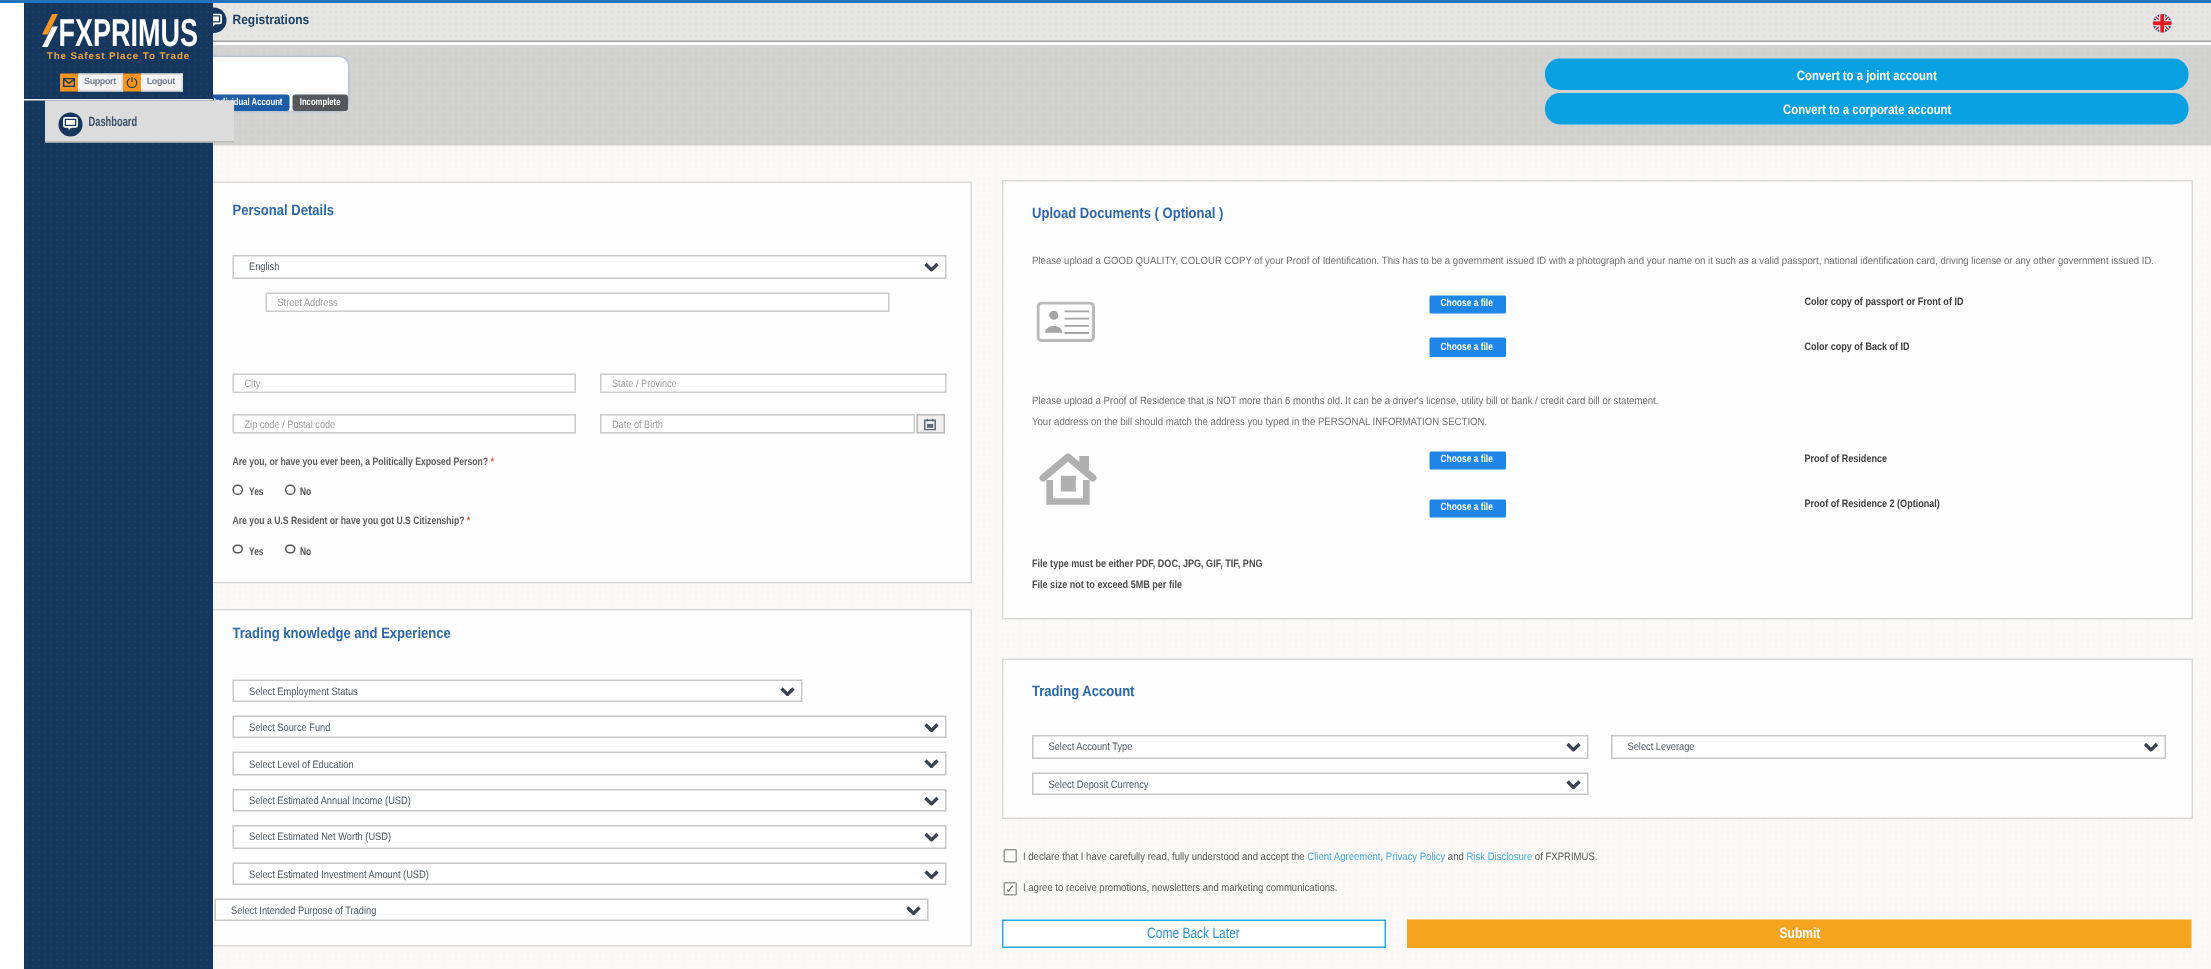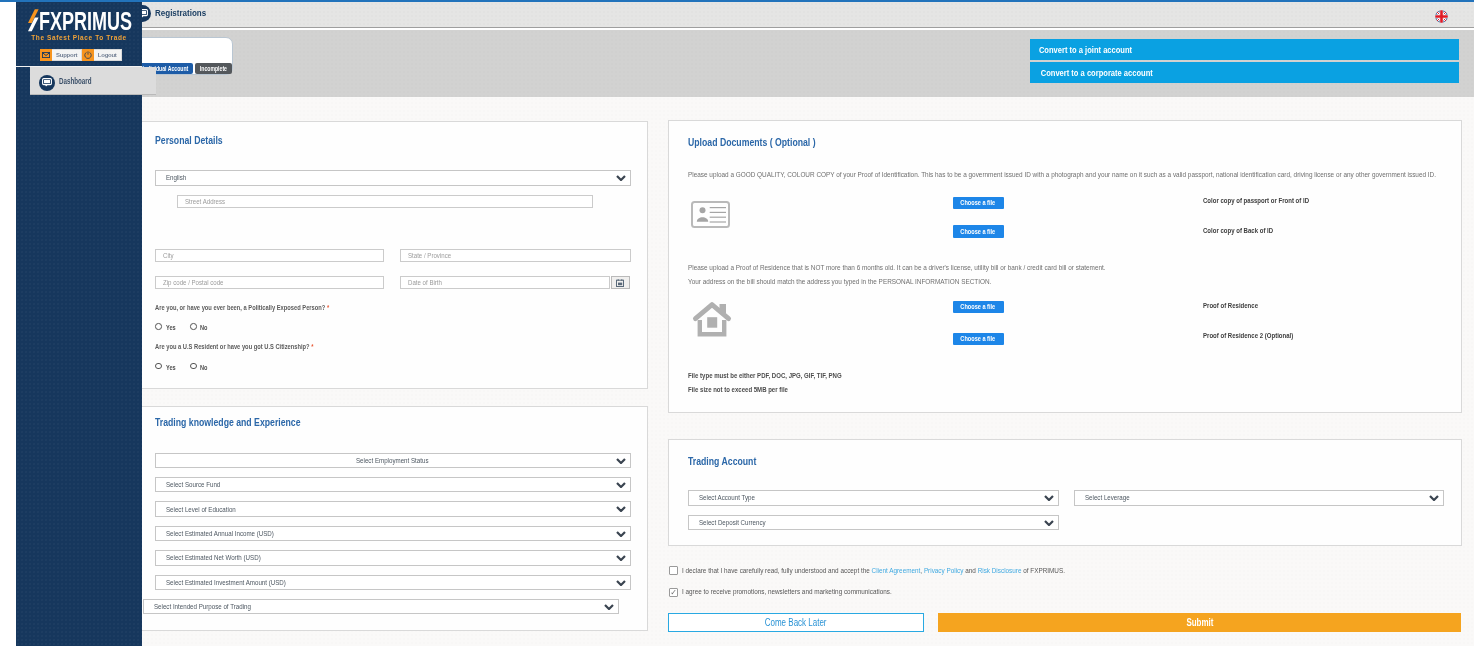--- a/index.html
+++ b/index.html
@@ -37,21 +37,21 @@
 
 
 #toolbar { position:absolute; left:126px; top:30px; width:1348px; height:67px; background:#d2d2d1; z-index:30;
   background-image: radial-gradient(circle, rgba(0,0,0,0.024) 0.6px, transparent 0.8px);
   background-size:4px 4px; }
 #tabcard { position:absolute; left:8px; top:7px; width:99px; height:38px; background:#fff; border:1px solid #b9c6d2; border-radius:7px; }
 .badge { position:absolute; top:25px; height:11px; border-radius:2px; color:#fff; font-size:6.6px; font-weight:bold; display:flex; align-items:center; justify-content:center; }
 .badge span { transform:scaleX(0.78); white-space:nowrap; }
 #badge1 { left:2.5px; width:55.5px; background:#1d5ca7; }
 #badge2 { left:59.5px; width:37px; background:#54585c; }
-.convbtn { position:absolute; left:904px; width:429px; height:21px; background:#0aa1e2; color:#fff; font-size:9px; font-weight:bold; display:flex; align-items:center; justify-content:flex-start; }
+.convbtn { position:absolute; left:904px; width:429px; height:21px; background:#0aa1e2; color:#fff; font-size:9px; font-weight:bold; display:flex; align-items:center; justify-content:center;border-radius:10px; }
 .convbtn span { transform:scaleX(0.84); white-space:nowrap; }
 
 
 #content { position:absolute; left:126px; top:97px; width:1348px; height:549px; background:#faf9f8; z-index:20;
   background-image: radial-gradient(circle, rgba(0,0,0,0.016) 0.6px, transparent 0.8px);
   background-size:4px 4px; }
 .panel { position:absolute; background:#fefefe; border:1px solid #d9d9d9; }
 .ptitle { position:absolute; color:#2b67a8; font-size:10px; font-weight:bold; white-space:nowrap; transform:scaleX(0.87); transform-origin:0 50%; }
 
 
@@ -209,21 +209,21 @@
   <div class="radio" style="left:64px; top:226px;"></div>
   <div class="rlabel" style="left:73.5px; top:226px;">No</div>
   <div class="qlabel" style="left:29px; top:245.3px;">Are you a U.S Resident or have you got U.S Citizenship? <span class="star">*</span></div>
   <div class="radio" style="left:29px; top:265.5px;"></div>
   <div class="rlabel" style="left:39.5px; top:265.5px;">Yes</div>
   <div class="radio" style="left:64px; top:265.5px;"></div>
   <div class="rlabel" style="left:73.5px; top:265.5px;">No</div>
 
   <div class="panel" id="p2" style="left:8px; top:309px; width:514px; height:225px;"></div>
   <div class="ptitle" style="left:29px; top:320px;">Trading knowledge and Experience</div>
-  <div class="sel" style="left:29px; top:355.5px; width:476px;justify-content:center;">
+  <div class="sel" style="left:29px; top:355.5px; width:380px;">
       <span>Select Employment Status</span>
       <svg class="chev" width="10" height="6" viewBox="0 0 10 6">
         <polyline points="1,1 5,5 9,1" fill="none" stroke="#3a4450" stroke-width="2.2"></polyline>
       </svg>
     </div>
   <div class="sel" style="left:29px; top:379.9px; width:476px;">
       <span>Select Source Fund</span>
       <svg class="chev" width="10" height="6" viewBox="0 0 10 6">
         <polyline points="1,1 5,5 9,1" fill="none" stroke="#3a4450" stroke-width="2.2"></polyline>
       </svg>

